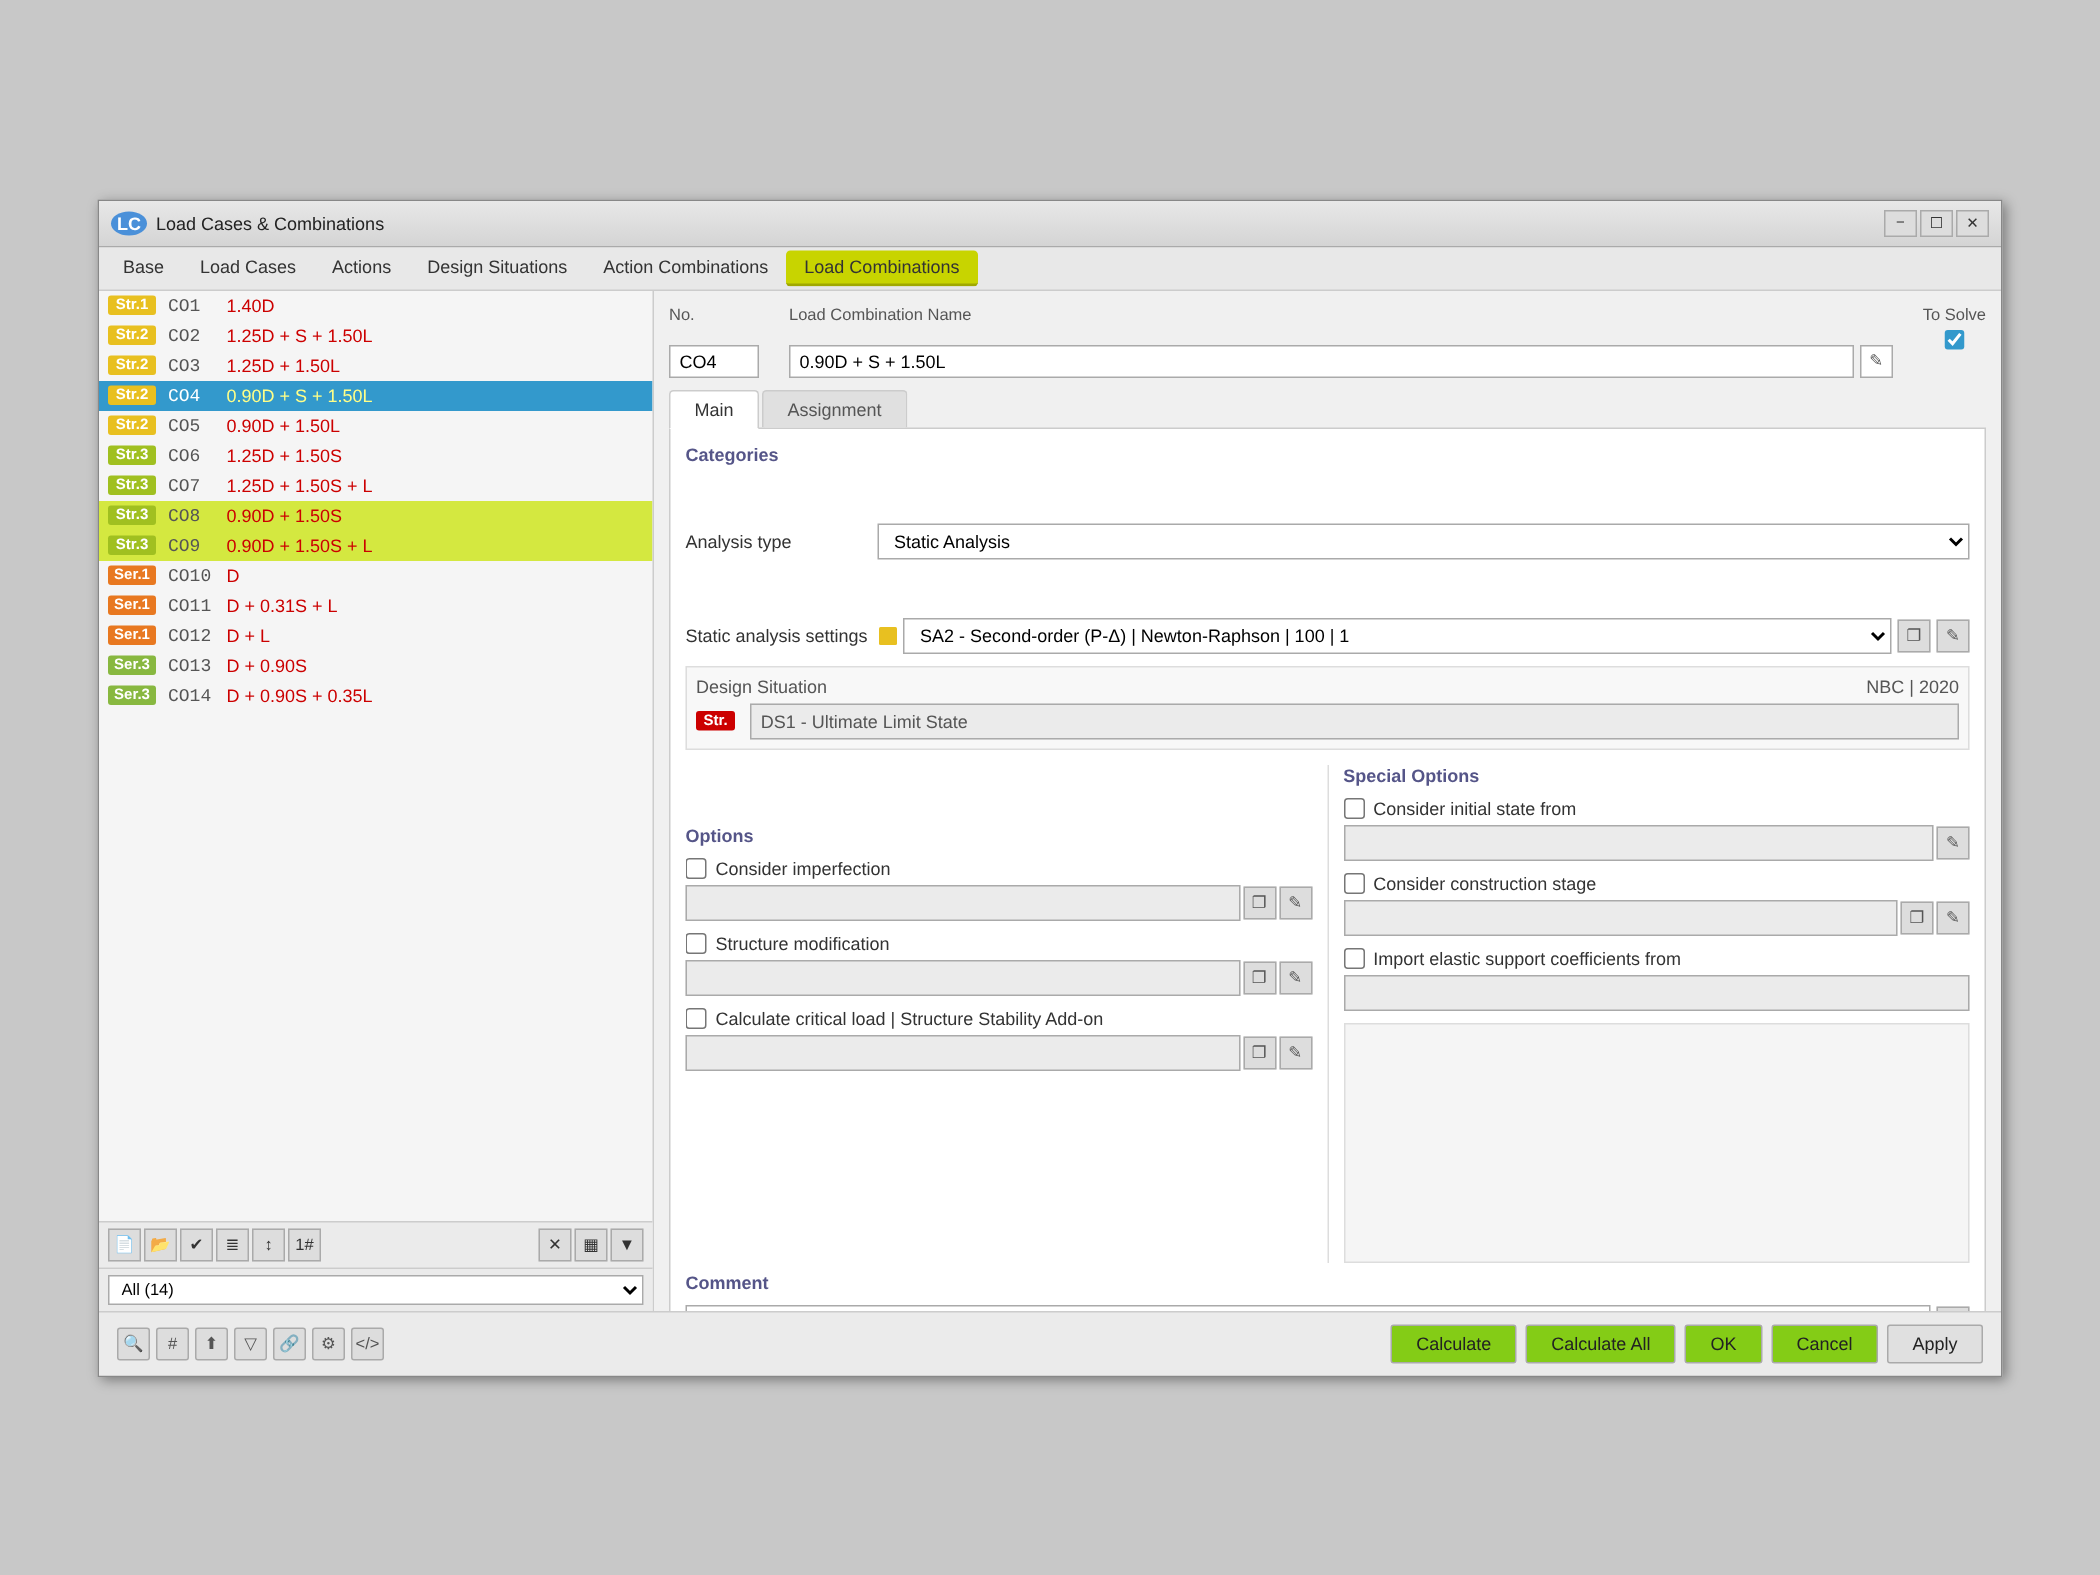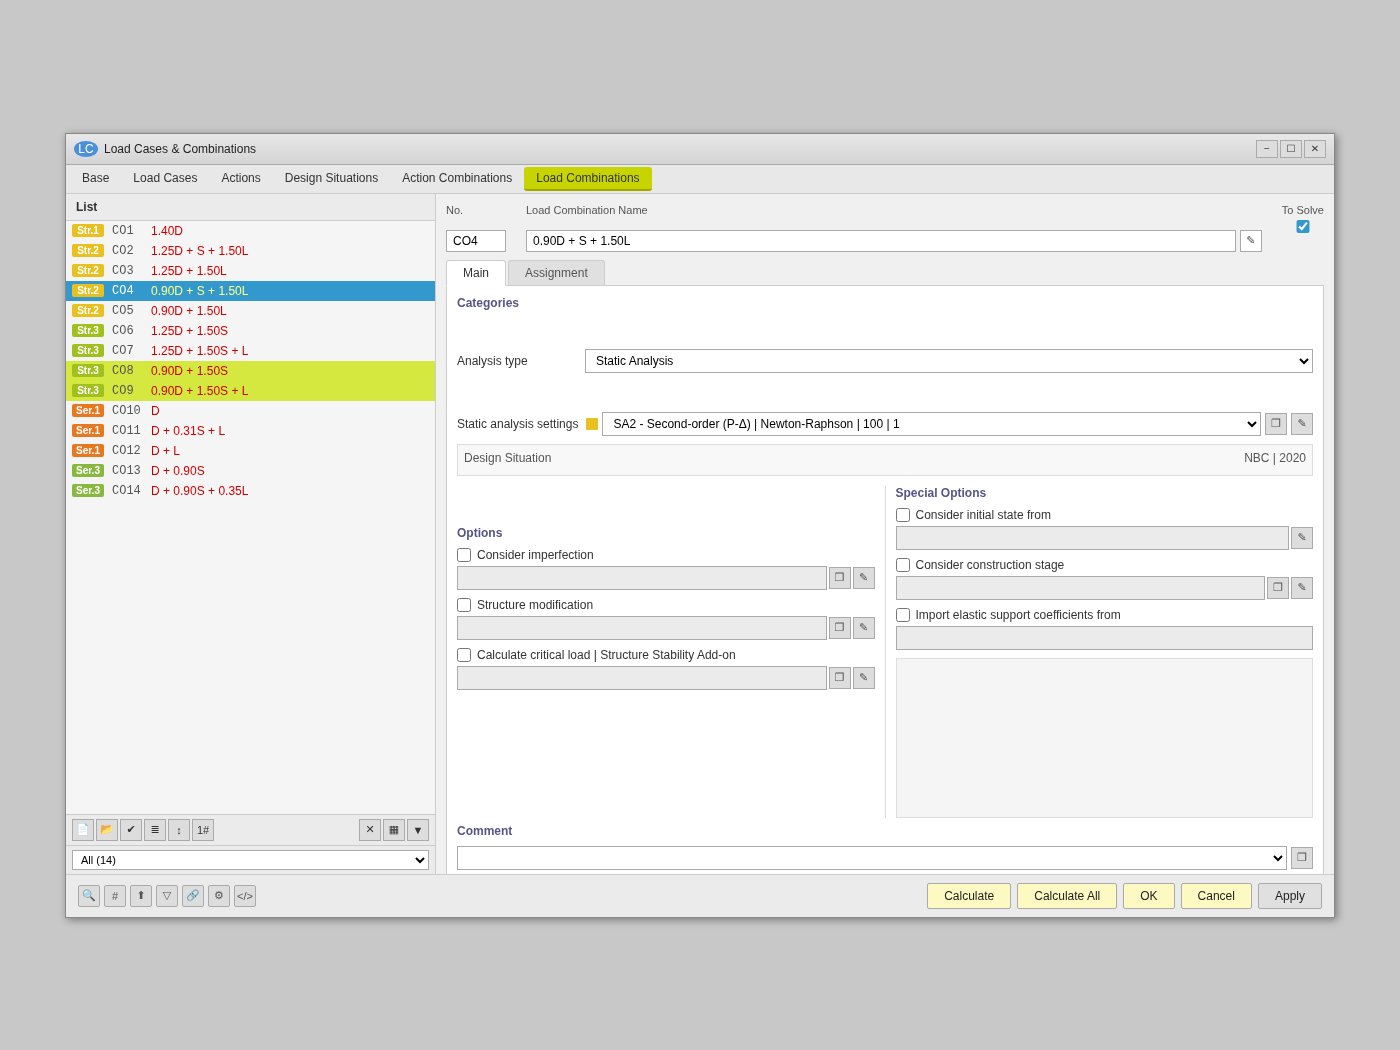--- a/index.html
+++ b/index.html
@@ -1,20 +1,20 @@
 <!DOCTYPE html>
 <html><head>
   <meta charset="utf-8">
   <style>
     * { box-sizing: border-box; margin: 0; padding: 0; font-family: 'Segoe UI', Arial, sans-serif; font-size: 12px; }
     body { background: #c8c8c8; display: flex; align-items: center; justify-content: center; min-height: 100vh; }
     .window { width: 1270px; background: #f0f0f0; border: 1px solid #888; box-shadow: 2px 2px 8px rgba(0,0,0,0.4); }
     .title-bar { background: linear-gradient(to bottom, #e8e8e8, #d4d4d4); padding: 6px 8px; display: flex; align-items: center; justify-content: space-between; border-bottom: 1px solid #aaa; }
     .title-bar-left { display: flex; align-items: center; gap: 6px; }
-    .title-icon { width: 24px; height: 16px; background: #4a90d9; border-radius: 50%; display: flex; align-items: center; justify-content: center; color: white; font-size: 9px; font-weight: normal; }
+    .title-icon { width: 24px; height: 16px; background: #4a90d9; border-radius: 50%; display: flex; align-items: center; justify-content: center; color: white; font-size: 9px; font-weight: bold; }
     .title-text { font-size: 12px; color: #222; }
     .title-bar-buttons { display: flex; gap: 2px; }
     .title-btn { width: 22px; height: 18px; background: #ddd; border: 1px solid #aaa; cursor: pointer; display: flex; align-items: center; justify-content: center; font-size: 10px; color: #333; }
     .menu-bar { background: #e8e8e8; display: flex; border-bottom: 1px solid #ccc; padding: 2px 4px; }
     .menu-item { padding: 4px 12px; cursor: pointer; color: #333; border-radius: 3px; }
     .menu-item.active { background: #c8d400; color: #333; font-weight: 500; border-bottom: 2px solid #a0a800; }
     .content { display: flex; height: 680px; }
     .left-panel { width: 370px; background: #f5f5f5; border-right: 1px solid #ccc; display: flex; flex-direction: column; }
     .list-header { padding: 6px 10px; font-weight: bold; color: #333; border-bottom: 1px solid #ccc; background: #ebebeb; }
     .list-items { flex: 1; overflow-y: auto; }
@@ -58,21 +58,21 @@
     .ds-header { display: flex; justify-content: space-between; align-items: center; margin-bottom: 4px; color: #555; }
     .ds-badge { background: #c00; color: white; padding: 1px 5px; border-radius: 2px; font-size: 10px; font-weight: bold; margin-right: 6px; }
     .ds-field { display: flex; align-items: center; gap: 4px; }
     .ds-input { flex: 1; border: 1px solid #aaa; background: #ebebeb; padding: 3px 6px; height: 24px; color: #555; }
     .comment-section { margin-top: 6px; }
     .comment-input-row { display: flex; align-items: center; gap: 4px; }
     .comment-select { flex: 1; border: 1px solid #aaa; background: white; padding: 3px 6px; height: 24px; }
     .bottom-bar { padding: 8px 12px; display: flex; justify-content: space-between; align-items: center; border-top: 1px solid #ccc; background: #ebebeb; }
     .bottom-left { display: flex; gap: 4px; }
     .bottom-right { display: flex; gap: 6px; }
-    .action-btn { padding: 5px 16px; border: 1px solid #aaa; background: #fef9c3; cursor: pointer; font-size: 12px; color: #222; border-radius: 2px; }
+    .action-btn { padding: 5px 16px; border: 1px solid #aaa; background: #84cc16; cursor: pointer; font-size: 12px; color: #222; border-radius: 2px; }
     .action-btn.apply { background: #e0e0e0; }
     .edit-icon-btn { width: 22px; height: 22px; background: white; border: 1px solid #aaa; cursor: pointer; display: flex; align-items: center; justify-content: center; font-size: 11px; color: #555; }
     .checkbox-blue { accent-color: #3399cc; }
     .sa-row { display: flex; align-items: center; gap: 4px; }
     .sa-dot { width: 12px; height: 12px; background: #e8c020; border-radius: 1px; }
     .options-split { display: flex; gap: 10px; }
     .options-left { flex: 1; margin-top: 40px; }
     .options-right { flex: 1; border-left: 1px solid #ddd; padding-left: 10px; }
     .grey-box { background: #f5f5f5; border: 1px solid #ddd; height: 160px; margin-top: 4px; }
     .bottom-toolbar-icon { width: 22px; height: 22px; background: #ddd; border: 1px solid #aaa; cursor: pointer; display: flex; align-items: center; justify-content: center; font-size: 11px; color: #555; border-radius: 2px; }
@@ -101,21 +101,20 @@
     <div class="menu-item">Load Cases</div>
     <div class="menu-item">Actions</div>
     <div class="menu-item">Design Situations</div>
     <div class="menu-item">Action Combinations</div>
     <div class="menu-item active">Load Combinations</div>
   </div>
 
   <div class="content">
 
     <div class="left-panel">
-      <div class="list-header">List</div>
       <div class="list-items">
 
         <div class="list-item">
           <span class="tag tag-str2">Str.1</span>
           <span class="item-co">CO1</span>
           <span class="item-label">1.40D</span>
         </div>
         <div class="list-item">
           <span class="tag tag-str2">Str.2</span>
           <span class="item-co">CO2</span>
@@ -251,20 +250,24 @@
               <button class="icon-btn">❐</button>
               <button class="icon-btn">✎</button>
             </div>
           </div>
 
           <div class="design-situation">
             <div class="ds-header">
               <span>Design Situation</span>
               <span>NBC | 2020</span>
             </div>
+            <div class="ds-field">
+              <span class="ds-badge">Str.</span>
+              <input class="ds-input" type="text" value="DS1 - Ultimate Limit State" style="flex: 1 1 0%;">
+            </div>
           </div>
 
           <div class="options-split" style="margin-top:10px;">
             <div class="options-left">
               <div class="section-title">Options</div>
 
               <div class="checkbox-row">
                 <input type="checkbox" style="">
                 <span>Consider imperfection</span>
               </div>

